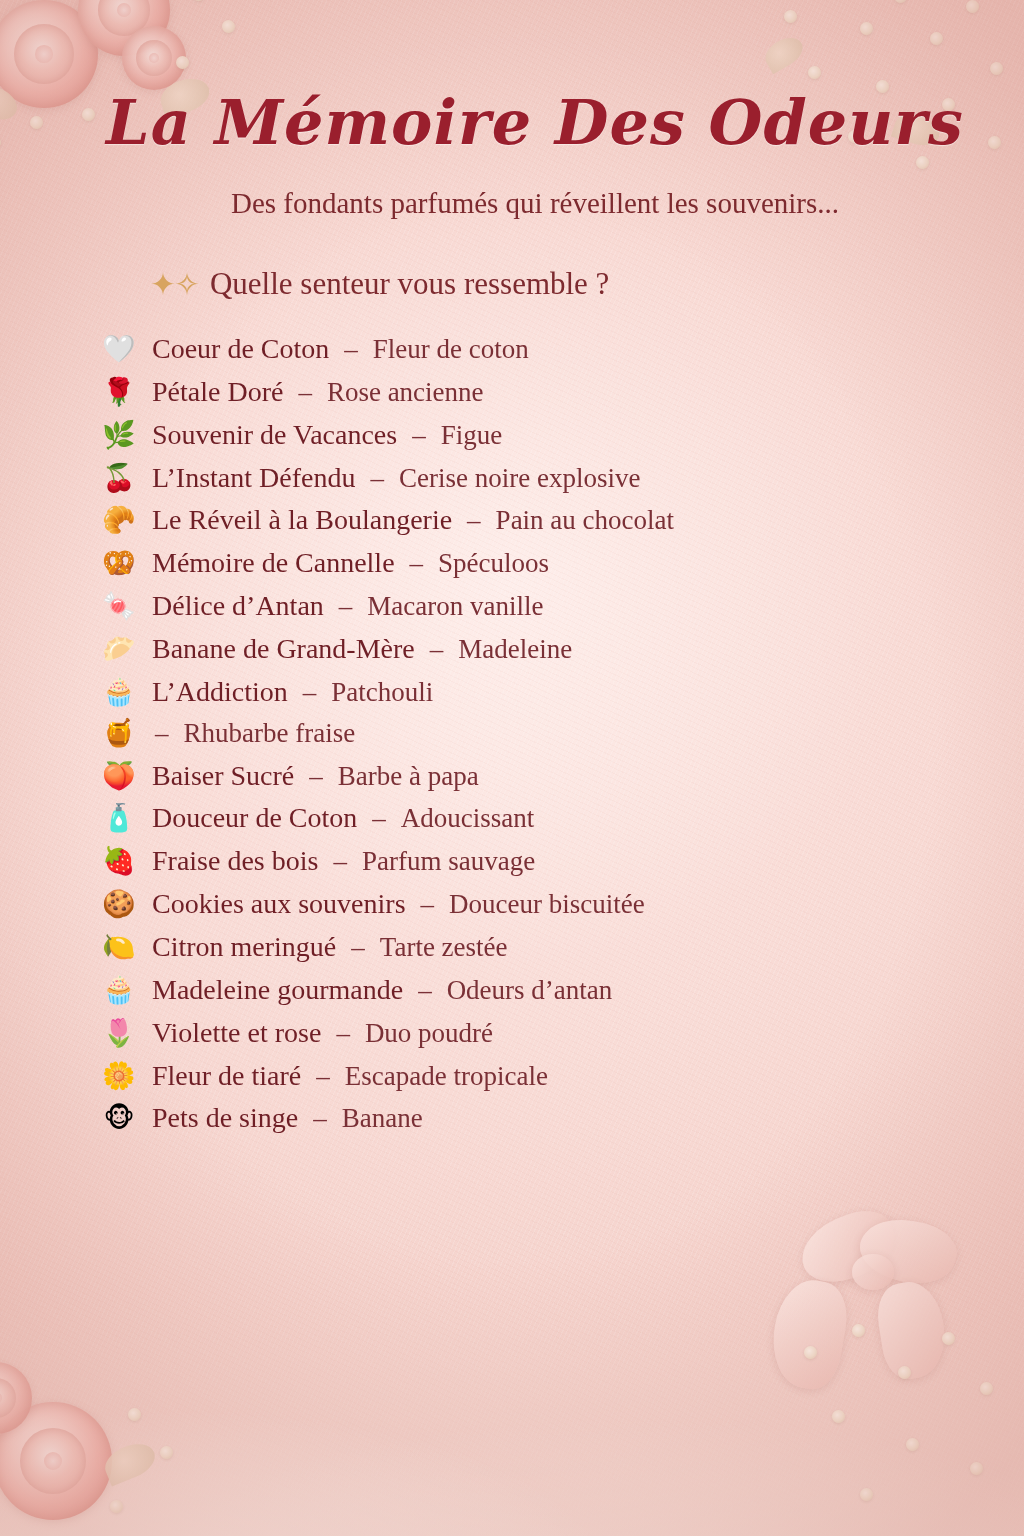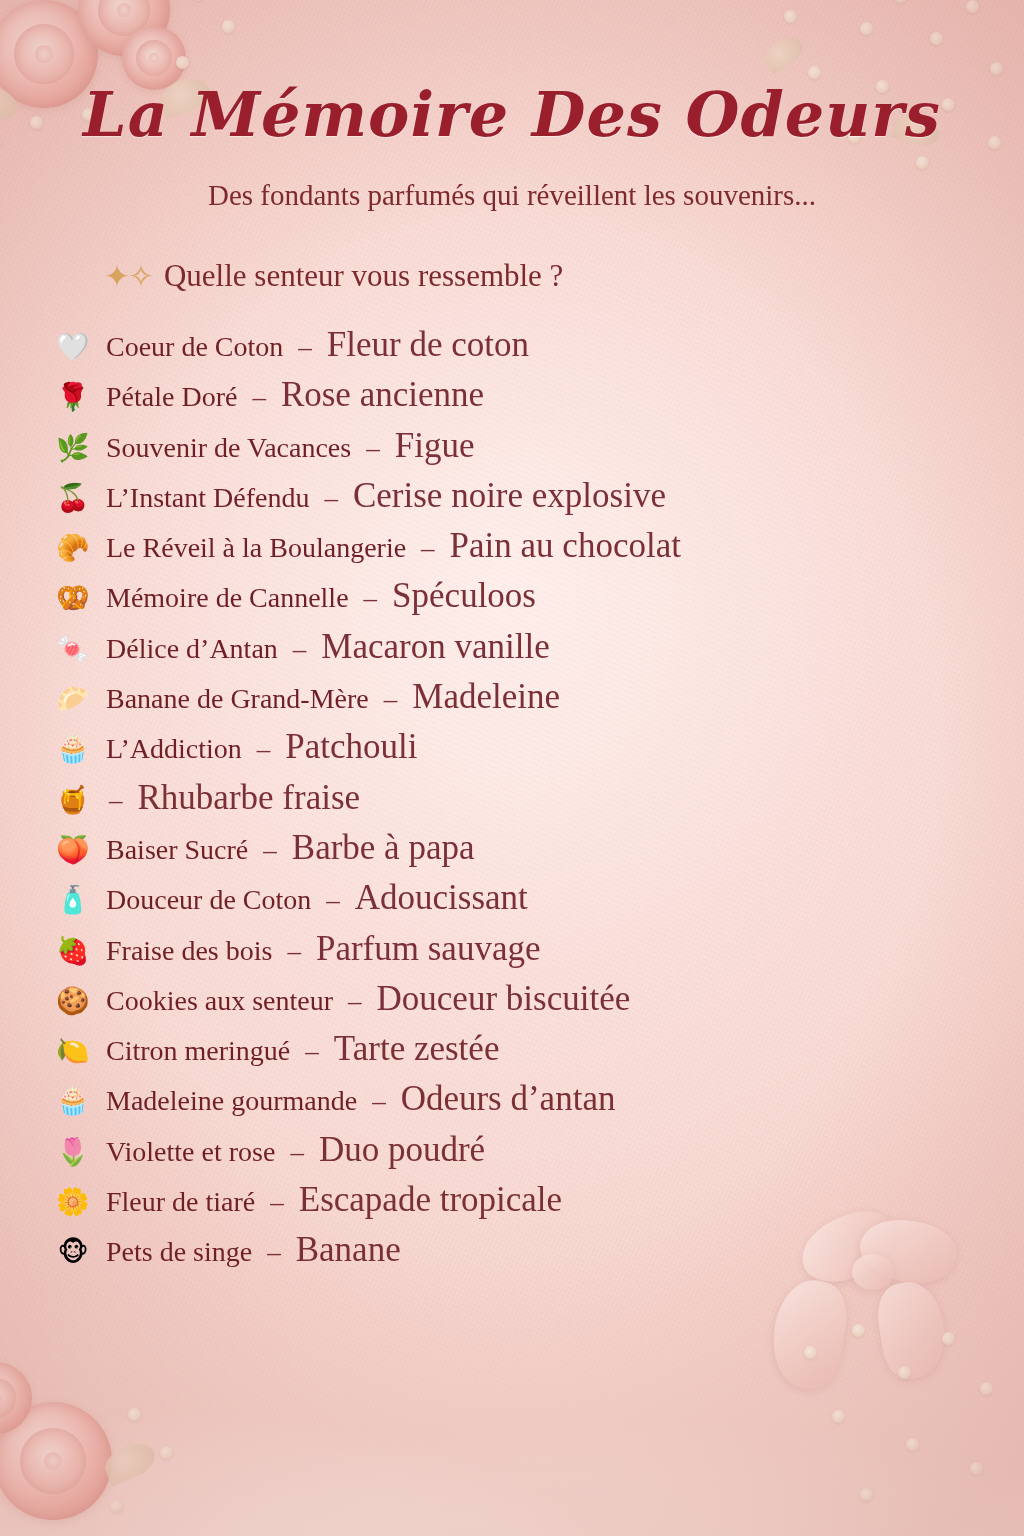--- a/index.html
+++ b/index.html
@@ -97,21 +97,22 @@
     background: linear-gradient(135deg, rgba(255,240,236,0.92), rgba(238,193,185,0.92));
     box-shadow: 0 2px 8px rgba(180,125,118,0.3);
     border-radius: 60% 40% 55% 45%;
     opacity: .9;
   }
 
   
   .content {
     position: relative;
     z-index: 5;
-    padding: 0 30px;
+    padding: 8px 30px;
+    margin-left: 46px;
   }
 
   .title {
     margin: 0;
     padding-top: 78px;
     text-align: center;
     font-family: "DejaVu Serif", "Liberation Serif", serif;
     font-style: italic;
     font-weight: 700;
     font-size: 62px;
@@ -173,21 +174,21 @@
     color: #6f1f26;
     font-family: "Liberation Serif", serif;
     white-space: nowrap;
   }
   .dash {
     font-size: 27px;
     color: #7a3036;
     padding: 0 3px;
   }
   .desc {
-    font-size: 35px;
+    font-size: 27px;
     color: #7a3036;
     font-family: "Liberation Serif", serif;
     white-space: nowrap;
   }
 </style>
 </head>
 <body>
 
 <div class="poster">
 
@@ -343,21 +344,21 @@
           <span class="desc">Adoucissant</span>
         </li>
         <li class="item">
           <span class="emoji">🍓</span>
           <span class="name">Fraise des bois</span>
           <span class="dash">–</span>
           <span class="desc">Parfum sauvage</span>
         </li>
         <li class="item">
           <span class="emoji">🍪</span>
-          <span class="name">Cookies aux senteur</span>
+          <span class="name">Cookies aux souvenirs</span>
           <span class="dash">–</span>
           <span class="desc">Douceur biscuitée</span>
         </li>
         <li class="item">
           <span class="emoji">🍋</span>
           <span class="name">Citron meringué</span>
           <span class="dash">–</span>
           <span class="desc">Tarte zestée</span>
         </li>
         <li class="item">

